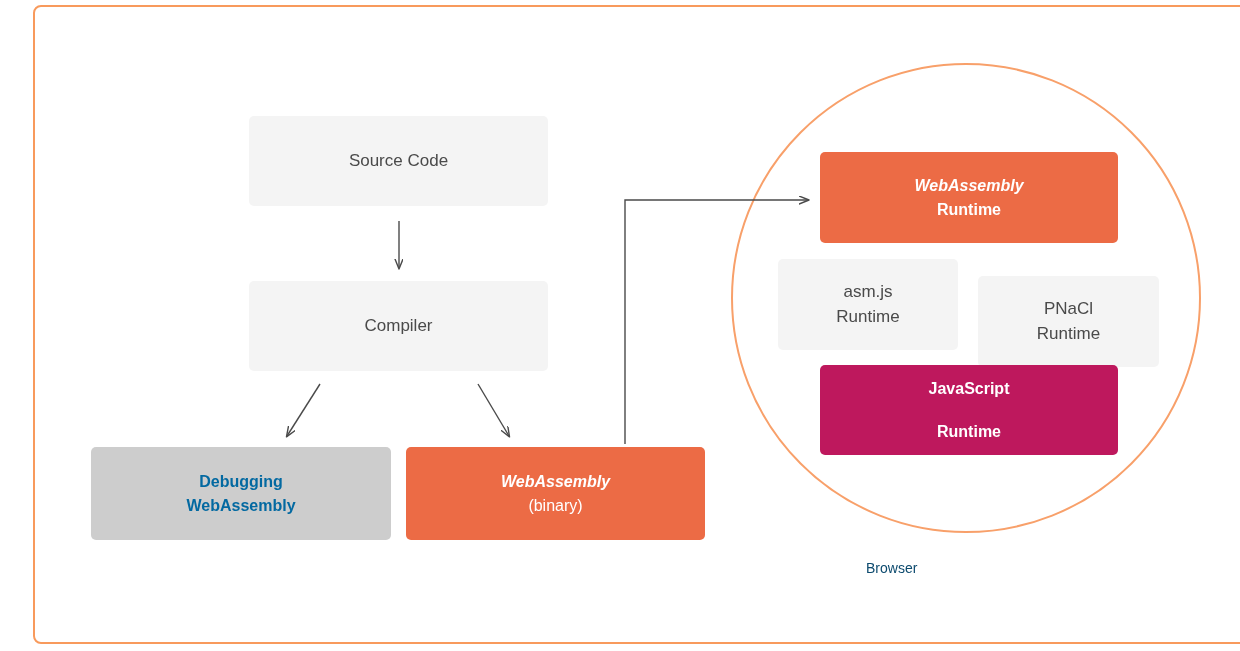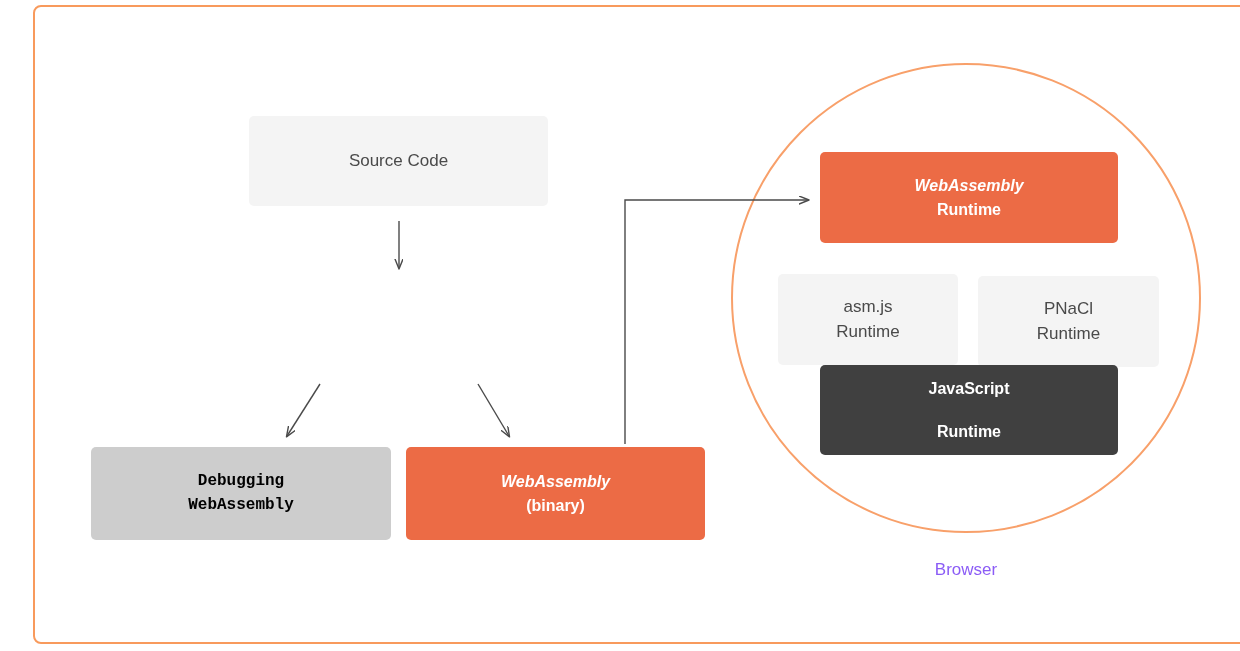--- a/index.html
+++ b/index.html
@@ -53,39 +53,38 @@
   }
 
   .node.light {
     background: #F4F4F4;
     color: #4A4A4A;
     font-size: 17px;
     font-weight: 400;
   }
   .node.gray {
     background: #CDCDCD;
-    color: #000000;
+    color: #0369a1;
     font-size: 16px;
-    font-family: Liberation Mono, monospace;
   }
   .node.gray .line1 { font-weight: 700; }
   .node.gray .line2 { font-weight: 700; }
 
   .node.orange {
     background: #EC6B45;
     color: #FFFFFF;
     font-size: 16px;
   }
   .node.orange .line1 { font-weight: 700; font-style: italic; }
-  .node.orange .line2 { font-weight: 700; font-size: 16px; }
+  .node.orange .line2 { font-weight: 400; font-size: 16px; }
 
   .node.orange.two-bold .line2 { font-weight: 700; }
 
   .node.yellow {
-    background: #404040;
+    background: #be185d;
     color: #FFFFFF;
     font-size: 16px;
     gap: 20px;
   }
   .node.yellow .line1,
   .node.yellow .line2 { font-weight: 700; }
 
   
   #browser-circle {
     position: absolute;
@@ -97,23 +96,23 @@
     border-radius: 50%;
     box-sizing: border-box;
     pointer-events: none;
   }
 
   #browser-label {
     position: absolute;
     left: 838px;
     top: 560px;
     width: 200px;
-    text-align: center;
-    font-size: 17px;
-    color: #8b5cf6;
+    text-align: left;
+    font-size: 14px;
+    color: #0c4a6e;
   }
 
   
   #arrows {
     position: absolute;
     left: 0;
     top: 0;
     width: 1240px;
     height: 651px;
     pointer-events: none;
@@ -149,37 +148,40 @@
 
     <g>
       <path d="M597,444 L597,200 L780,200" fill="none" stroke="#4A4A4A" stroke-width="1.4" marker-end="url(#ah)"></path>
     </g>
   </svg>
 
   <div class="node light" style="left:221px; top:116px; width:299px; height:90px;">
     <span class="line1">Source Code</span>
   </div>
 
+  <div class="node light" style="left:221px; top:281px; width:299px; height:90px;">
+    <span class="line1">Compiler</span>
+  </div>
 
   <div class="node gray" style="left:63px; top:447px; width:300px; height:93px;">
     <span class="line1">Debugging</span>
     <span class="line2">WebAssembly</span>
   </div>
 
   <div class="node orange" style="left:378px; top:447px; width:299px; height:93px;">
     <span class="line1">WebAssembly</span>
     <span class="line2">(binary)</span>
   </div>
 
   <div class="node orange two-bold" style="left:792px; top:152px; width:298px; height:91px;">
     <span class="line1">WebAssembly</span>
     <span class="line2">Runtime</span>
   </div>
 
-  <div class="node light" style="left:750px; top:274px; width:180px; height:91px;">
+  <div class="node light" style="left:750px; top:259px; width:180px; height:91px;">
     <span class="line1">asm.js</span>
     <span class="line2">Runtime</span>
   </div>
 
   <div class="node light" style="left:950px; top:276px; width:181px; height:91px;">
     <span class="line1">PNaCl</span>
     <span class="line2">Runtime</span>
   </div>
 
   <div class="node yellow" style="left:792px; top:365px; width:298px; height:90px;">

